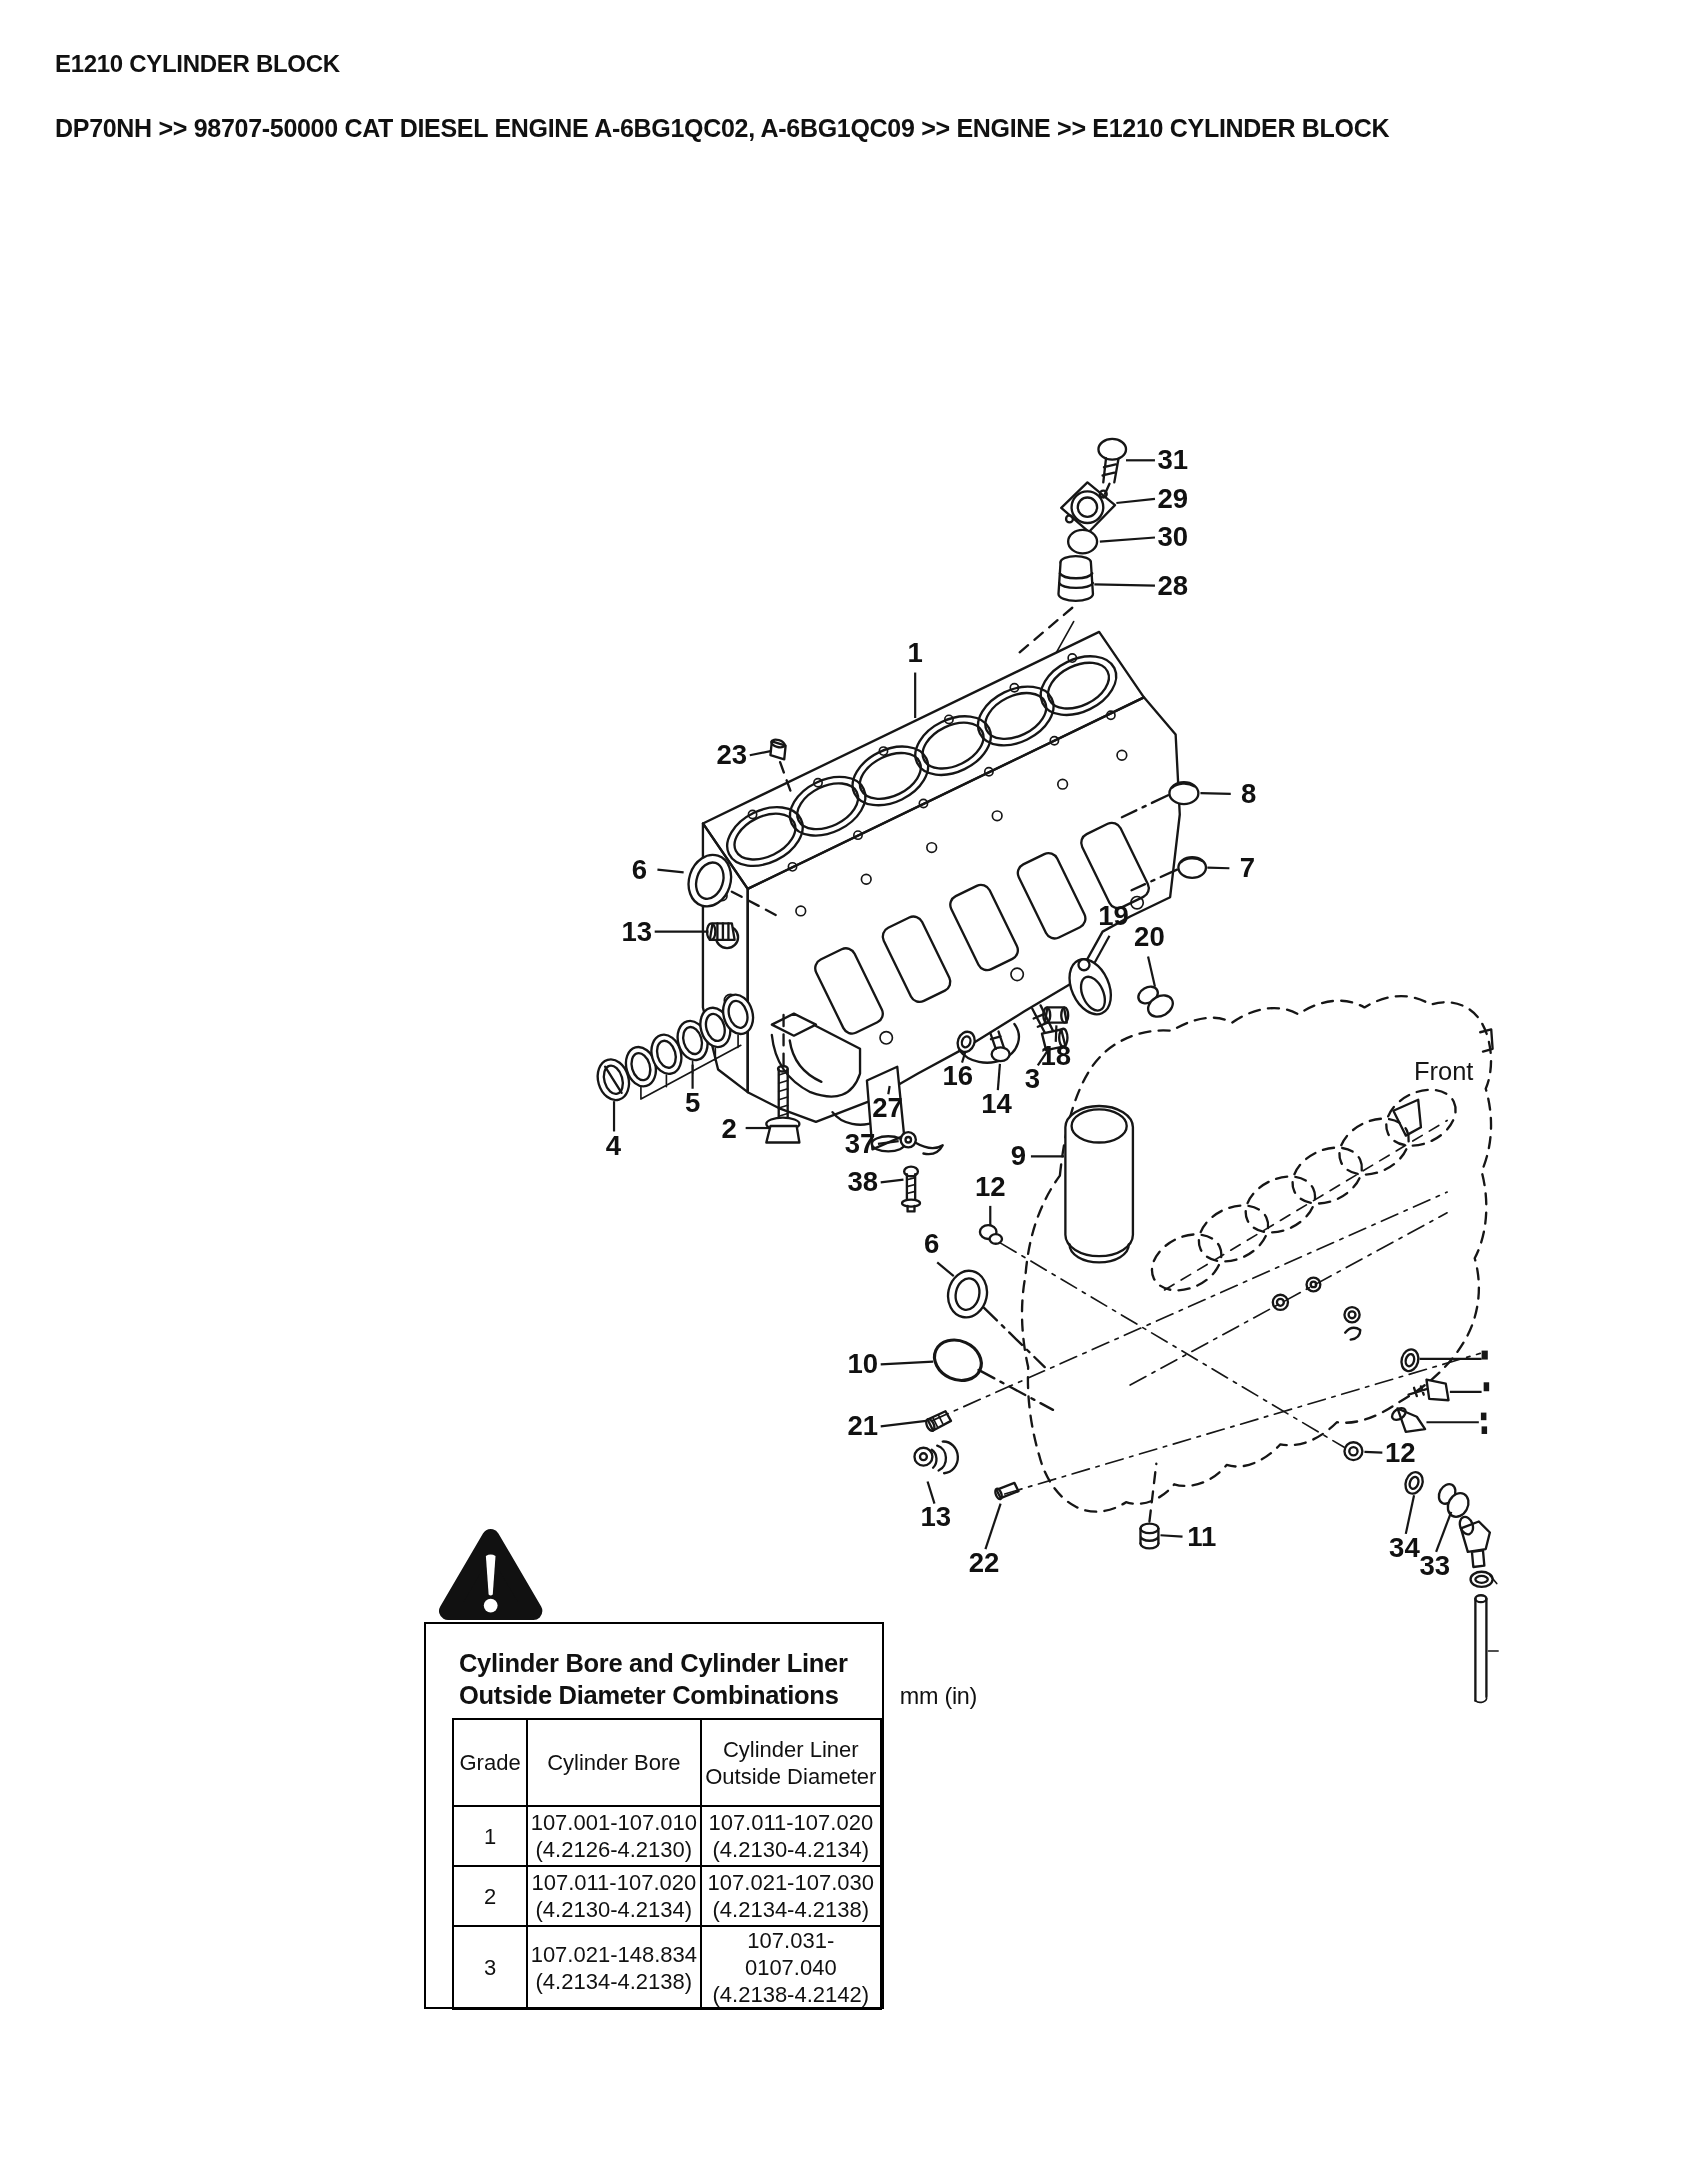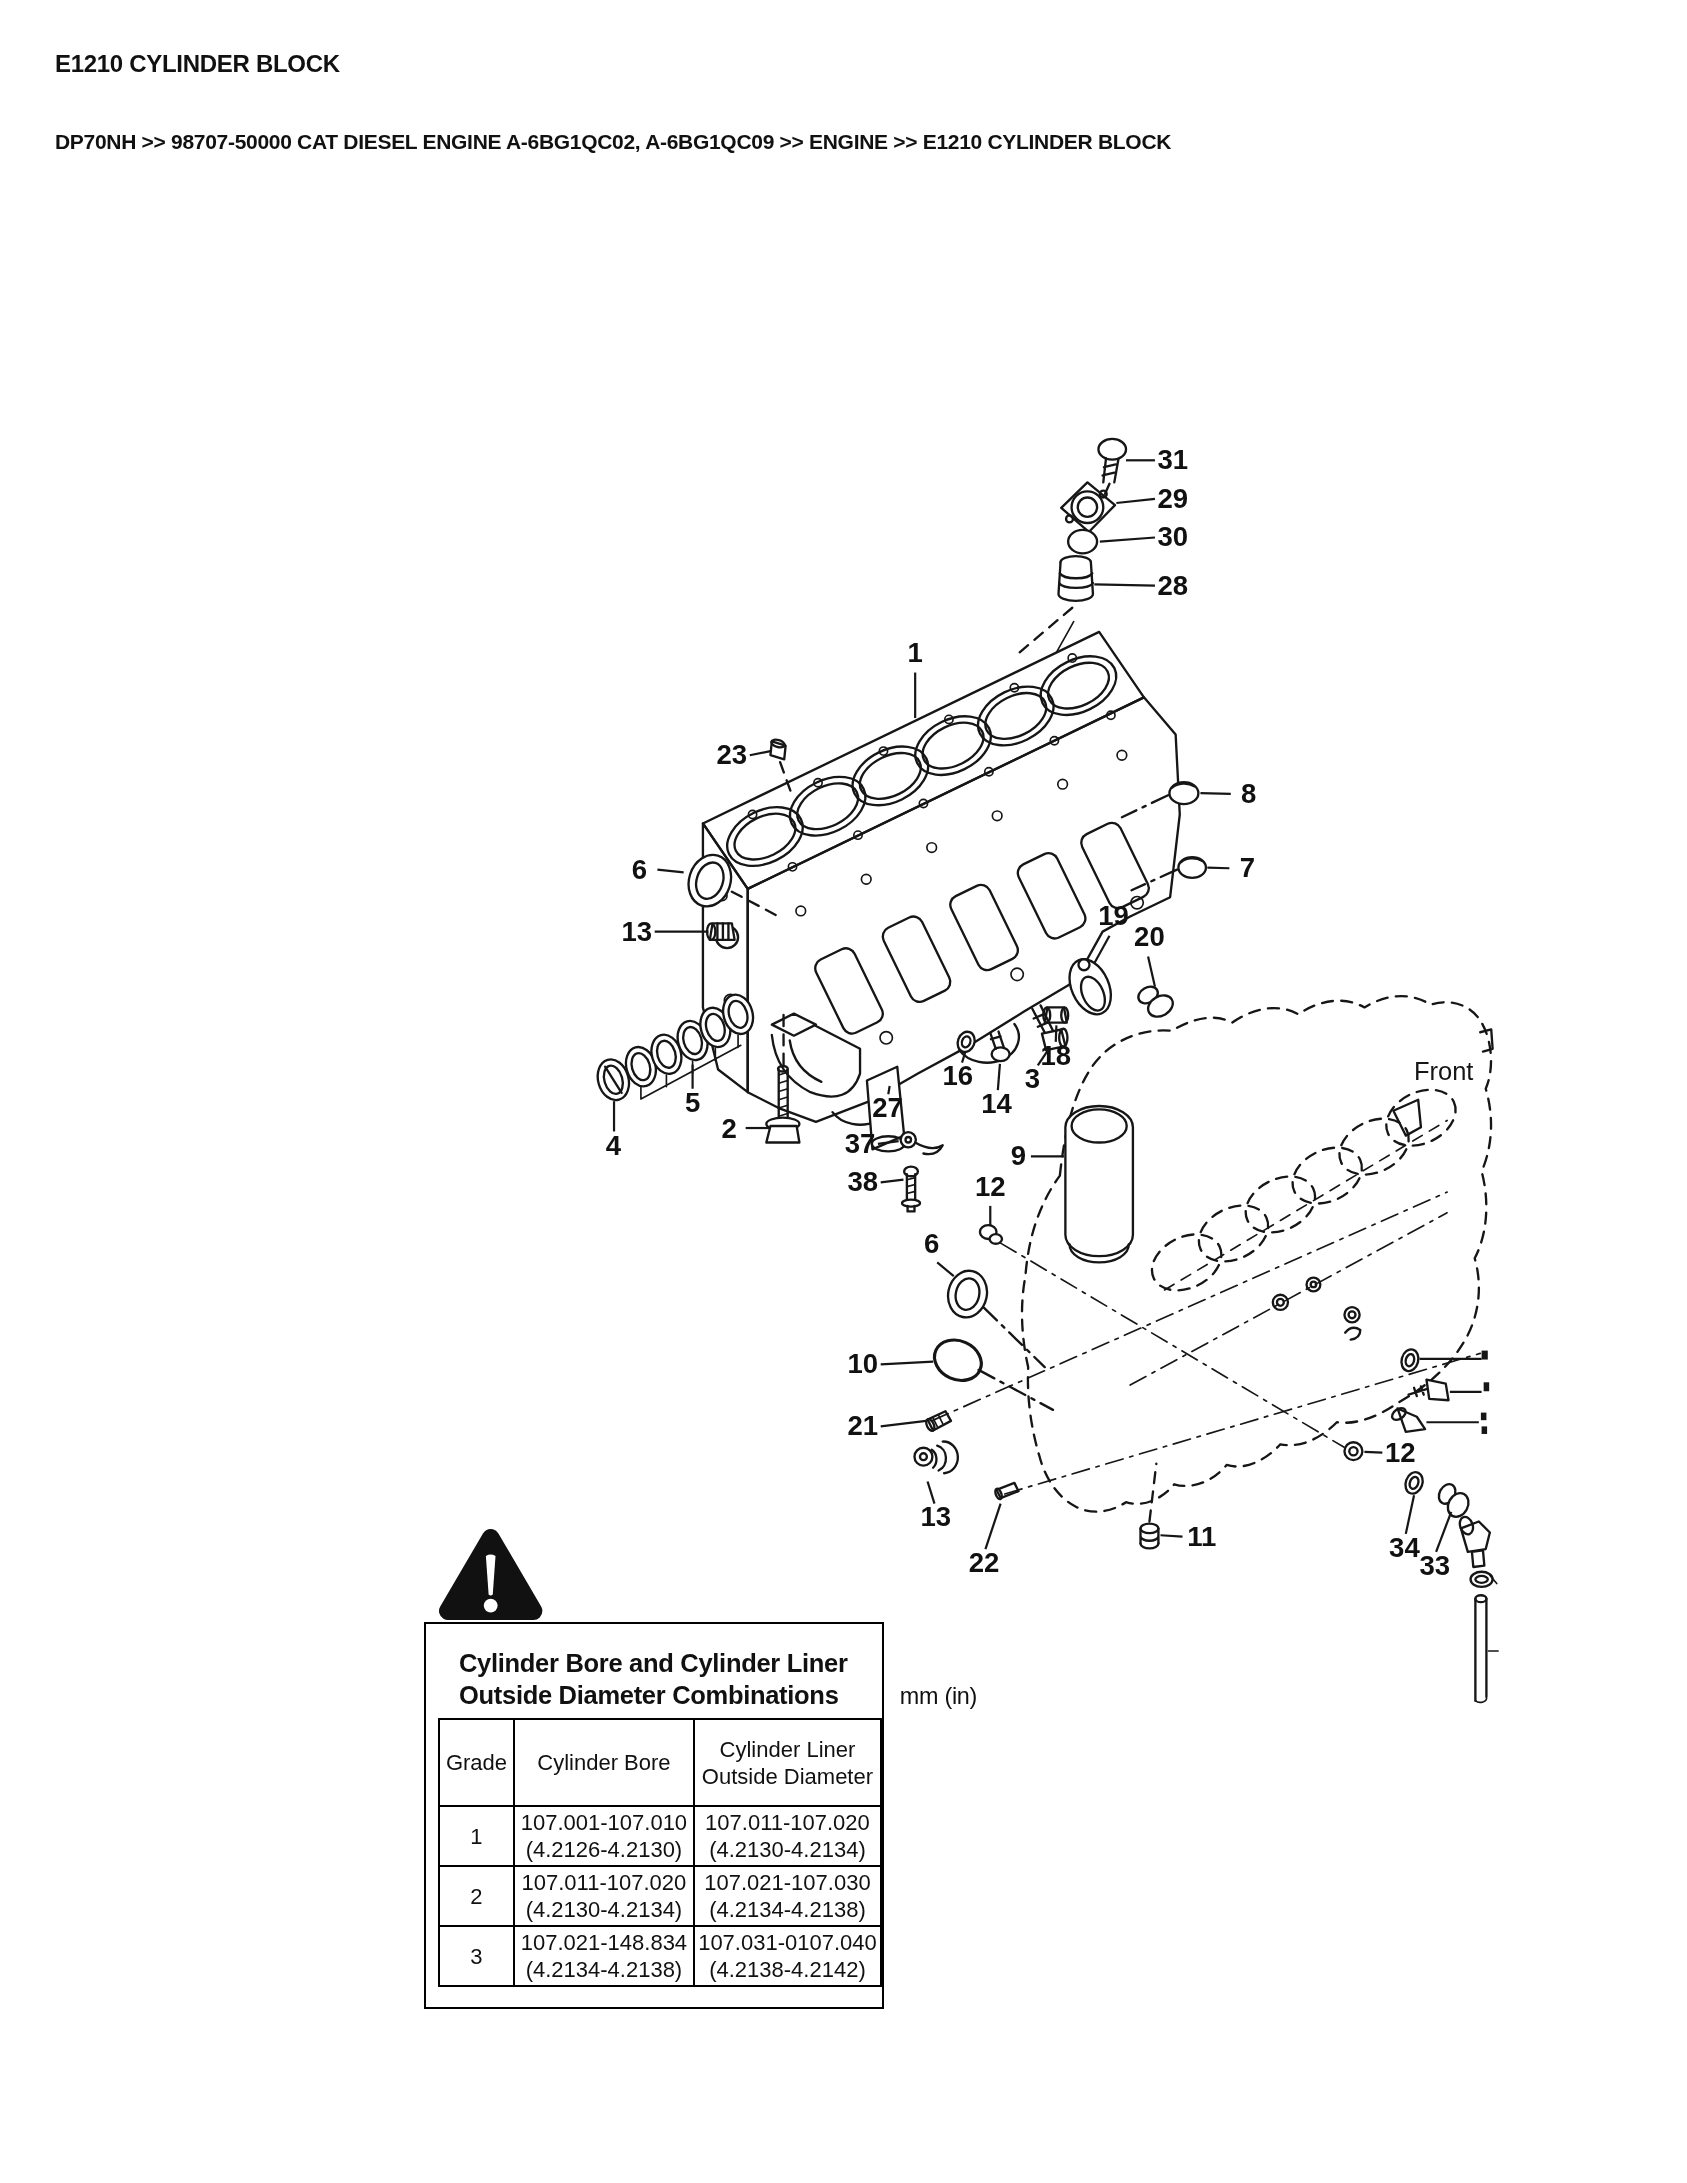--- a/index.html
+++ b/index.html
@@ -1,20 +1,20 @@
 <!DOCTYPE html>
 <html style="font-size:11px"><head>
 <meta charset="utf-8">
 <style>
   html,body{margin:0;padding:0;background:#fff;}
   body{width:1687px;height:2183px;position:relative;overflow:hidden;
        font-family:"Liberation Sans",sans-serif;color:#111;}
   .page-title{position:absolute;left:55px;top:50px;font-size:24px;font-weight:bold;
               letter-spacing:-0.3px;white-space:nowrap;}
-  .breadcrumb{position:absolute;left:55px;top:130px;font-size:21px;font-weight:bold;
+  .breadcrumb{position:absolute;left:55px;top:114px;font-size:25px;font-weight:bold;
               letter-spacing:-0.3px;white-space:nowrap;}
   svg.diagram{position:absolute;left:0;top:0;width:1687px;height:2183px;}
 
   
   .ln{fill:none;stroke:#161616;stroke-width:3.4;stroke-linecap:round;stroke-linejoin:round;}
   .lnw{fill:#ffffff;stroke:#161616;stroke-width:3.4;stroke-linecap:round;stroke-linejoin:round;}
   .bold{stroke-width:4.6;}
   .thin{stroke-width:2.4;}
   .dsh{stroke-dasharray:16 12;}
   .dd{stroke-dasharray:26 10 5 10;}
@@ -25,21 +25,21 @@
   .front-label{font-family:"Liberation Sans",sans-serif;font-size:37px;fill:#161616;
                text-anchor:middle;}
 
   
   .spec-table{position:absolute;left:424px;top:1622px;width:460px;height:387px;
               border:2.8px solid #000;box-sizing:border-box;background:#fff;}
   .tbl-title{position:absolute;left:33px;top:23.4px;width:524px;
              font-size:25.5px;font-weight:bold;line-height:32px;letter-spacing:-0.3px;}
   .tbl-title .row2{display:flex;justify-content:space-between;align-items:baseline;width:518px;}
   .units{font-weight:normal;font-size:23.4px;margin-left:12px;}
-  table.grid{position:absolute;left:12px;top:94px;border-collapse:collapse;table-layout:fixed;}
+  table.grid{position:absolute;left:26px;top:94px;border-collapse:collapse;table-layout:fixed;}
   table.grid th,table.grid td{border:2.1px solid #000;text-align:center;vertical-align:middle;
               font-size:22px;font-weight:normal;padding:0;line-height:27px;}
   table.grid th{height:85px;}
   table.grid td{height:58px;}
   .col-grade{width:80px;}
   .col-bore{width:219px;}
   .col-liner{width:227px;}
 </style>
 </head>
 <body>

